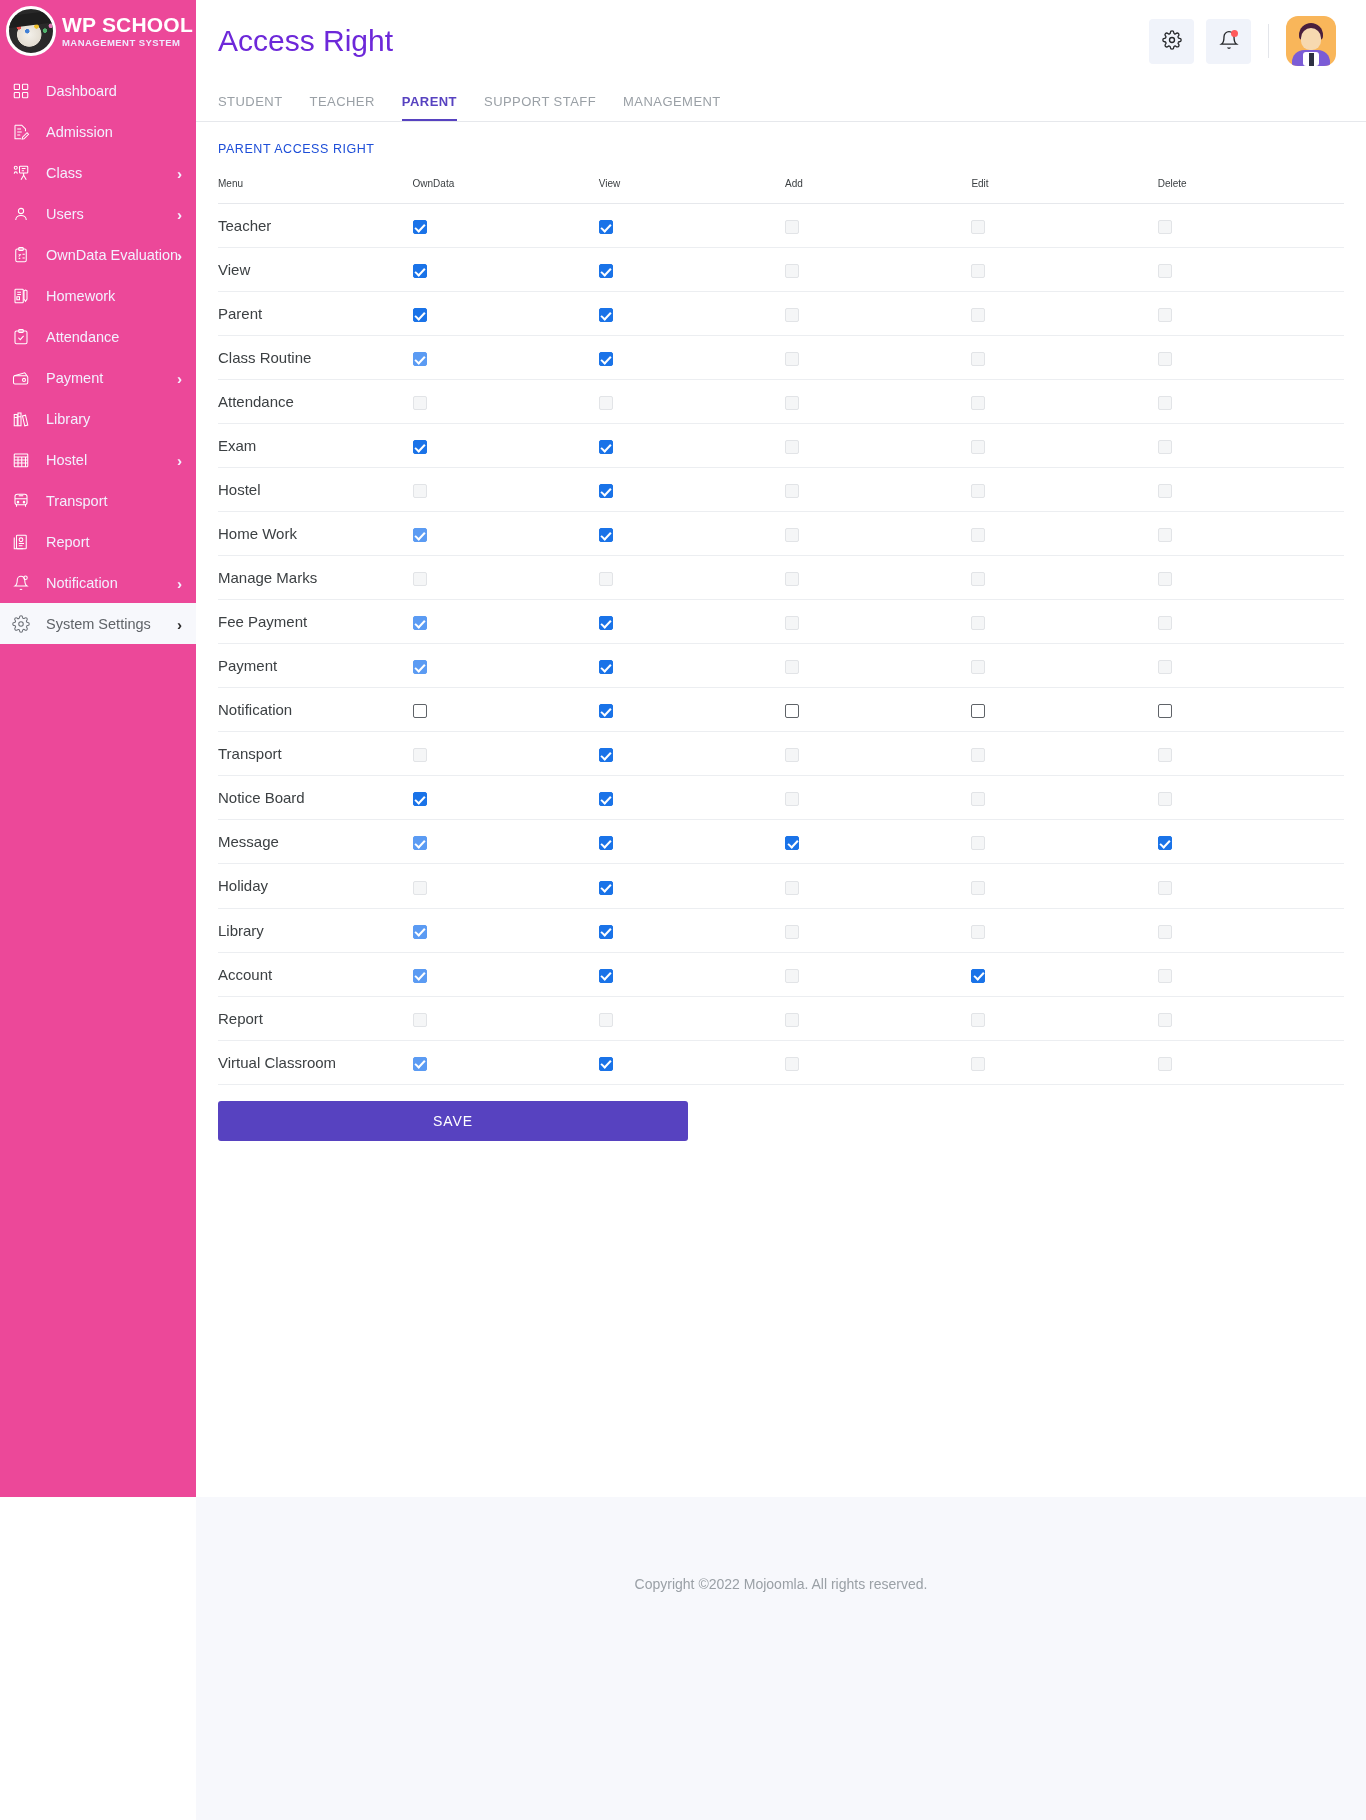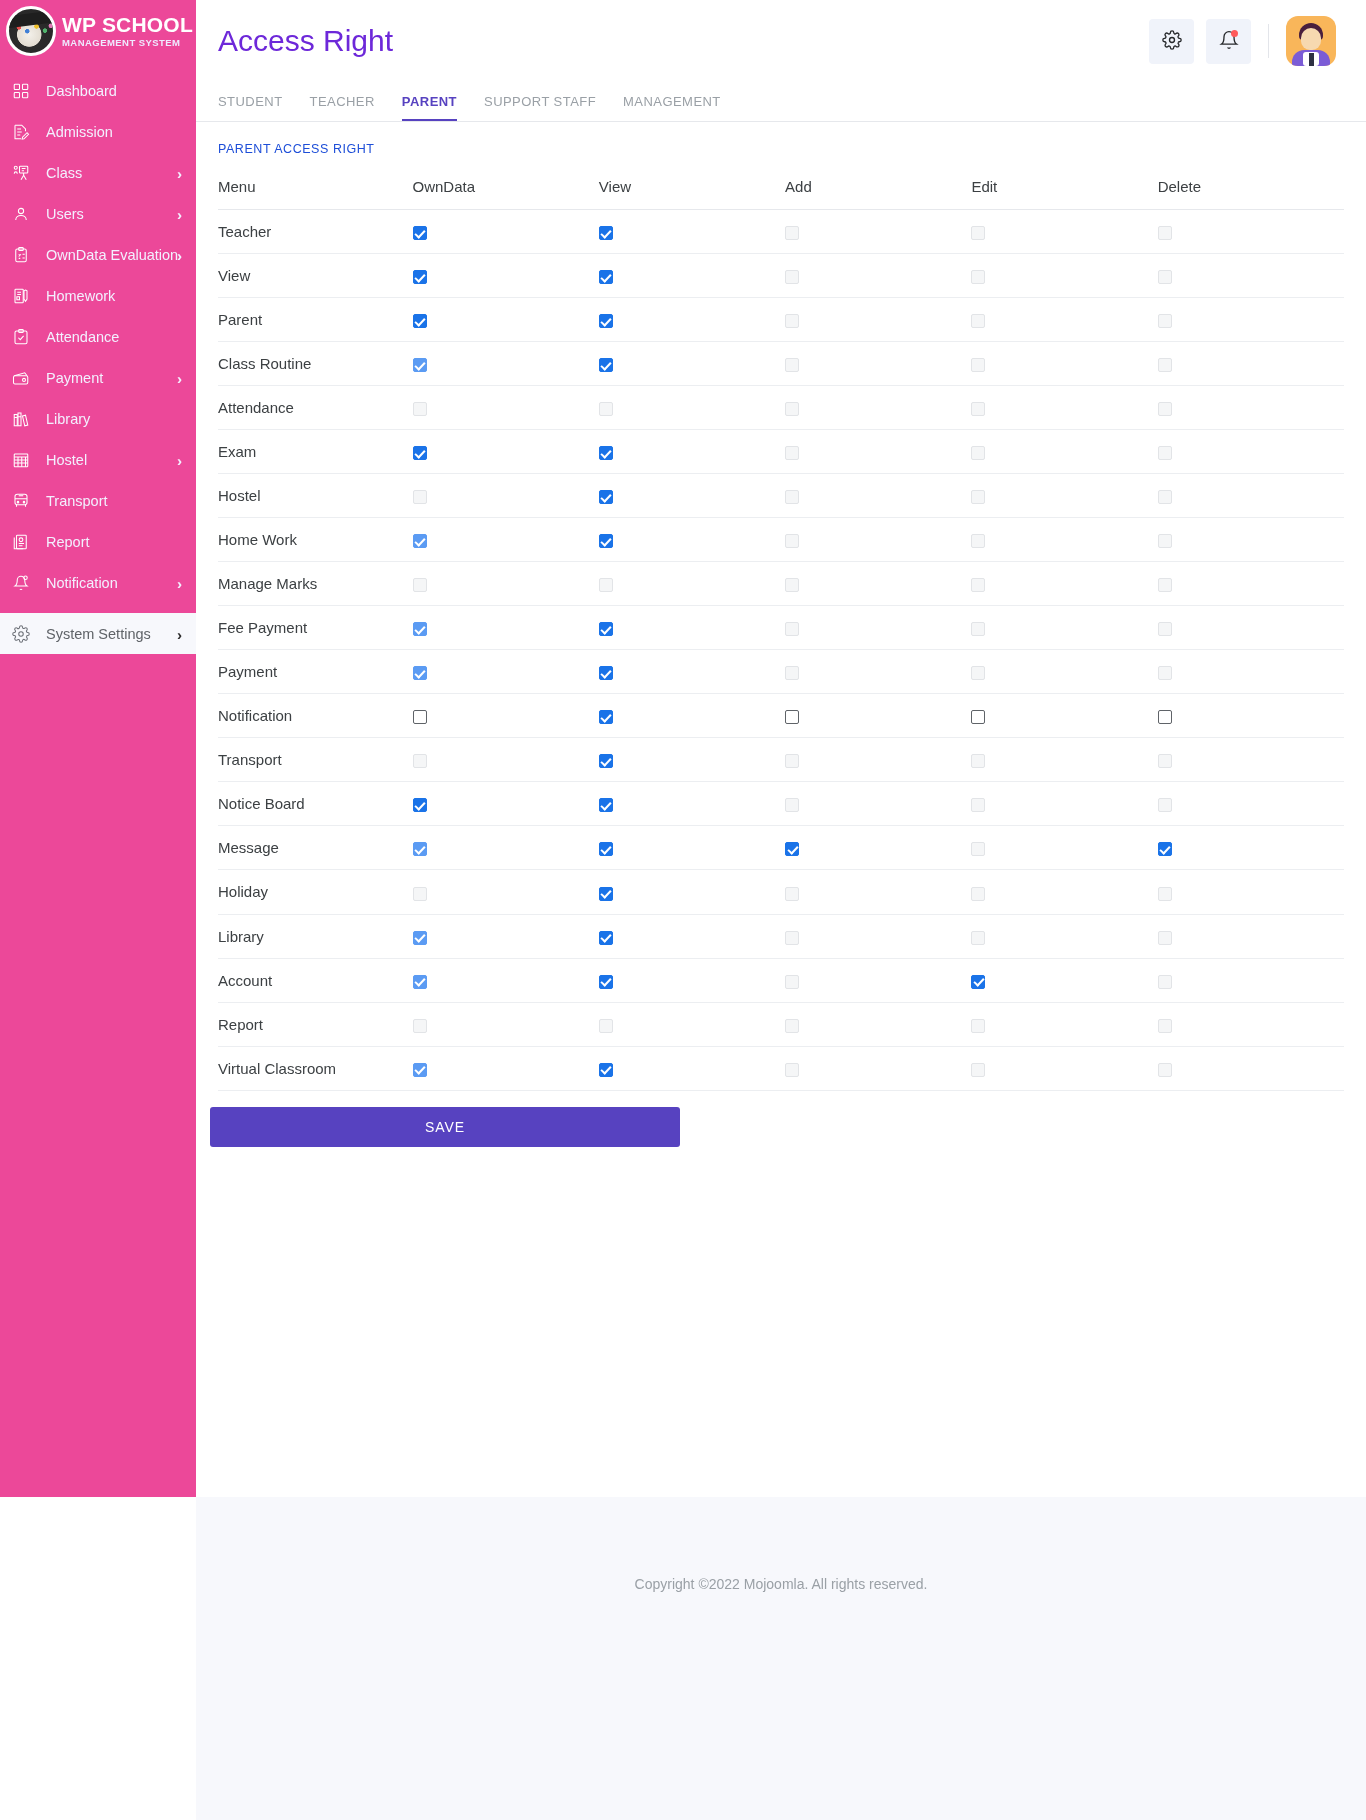--- a/index.html
+++ b/index.html
@@ -64,21 +64,21 @@
     cursor: pointer;
     white-space: nowrap;
   }
   .nav-item .ic { width: 28px; flex: 0 0 28px; display:flex; align-items:center; justify-content:flex-start; }
   .nav-item .lbl { margin-left: 6px; }
   .nav-item .chev {
     position: absolute; right: 14px; top: 50%; transform: translateY(-50%);
     font-size: 15px; font-weight: 700;
   }
   .nav-item.active {
-    background: #f7f8fc; color: #5f6368; margin-top: 10px;
+    background: #f7f8fc; color: #5f6368;
   }
   .nav-item.active .chev { color: #2b2b2b; }
   .nav-item.active svg { stroke: #6b6f76; }
   .nav-item svg { stroke: #ffffff; fill: none; stroke-width: 1.4; }
 
   
   .main {
     position: absolute; left: 196px; top: 0; width: 1170px;
     min-height: 1497px; background: #ffffff;
   }
@@ -124,21 +124,21 @@
 
   .section-label {
     padding: 20px 24px 0 22px;
     font-size: 12.5px; letter-spacing: .55px; color: #1d4ed8; text-transform: uppercase;
   }
 
   
   .acl-table { width: 100%; padding: 0 22px 0 22px; margin-top: 16px; }
   table { width: 100%; border-collapse: collapse; table-layout: fixed; }
   th {
-    text-align: left; font-weight: 400; font-size: 15px; color: #3c4043;
+    text-align: left; font-weight: 400; font-size: 10px; color: #3c4043;
     padding: 6px 0 14px 0;
     border-bottom: 1px solid #e6e8ec;
   }
   td {
     font-size: 15px; color: #3c4043; padding: 13px 0;
     border-bottom: 1px solid #eceef1;
   }
   col.c-menu { width: 165px; }
   col.c-col { width: 158px; }
 
@@ -149,21 +149,21 @@
   .cb.checked { background: #1a73e8; border: 1px solid #1a73e8; cursor: pointer; }
   .cb.checked-light { background: #5b9bf3; border: 1px solid #5b9bf3; }
   .cb.checked::after, .cb.checked-light::after {
     content: ""; position: absolute; left: 3.6px; top: 0.6px;
     width: 4px; height: 8px; border: solid #fff;
     border-width: 0 2px 2px 0; transform: rotate(43deg);
   }
   .cb.off { background: #f5f6f7; border: 1px solid #e2e4e7; }
   .cb.open { background: #ffffff; border: 1px solid #5f6368; cursor: pointer; }
 
-  .save-wrap { padding: 16px 22px 0 14px; }
+  .save-wrap { padding: 16px 22px 0 22px; }
   .save-btn {
     width: 470px; height: 40px; background: #5742c0; color: #fff;
     border: none; border-radius: 3px; font-size: 14px; letter-spacing: .9px;
     cursor: pointer; font-family: "Liberation Sans", sans-serif;
     text-transform: uppercase;
   }
 
   
   .footer {
     position: absolute; left: 196px; top: 1497px; width: 1170px; height: 323px;

